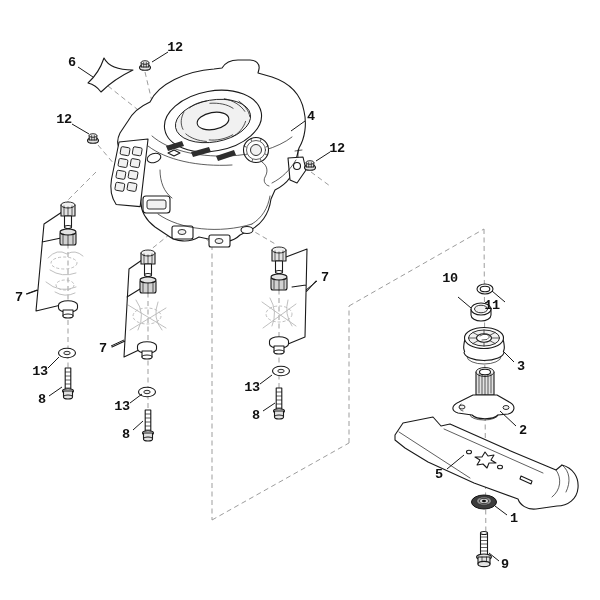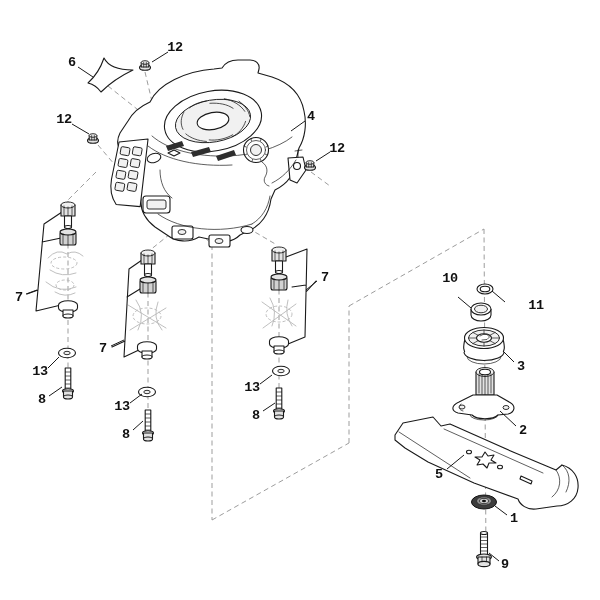--- a/index.html
+++ b/index.html
@@ -323,21 +323,21 @@
       <div class="callout" style="left: 19px; top: 297px;">7</div>
       <div class="callout" style="left: 103px; top: 348px;">7</div>
       <div class="callout" style="left: 325px; top: 277px;">7</div>
       <div class="callout" style="left: 40px; top: 371px;">13</div>
       <div class="callout" style="left: 122px; top: 406px;">13</div>
       <div class="callout" style="left: 252px; top: 387px;">13</div>
       <div class="callout" style="left: 42px; top: 399px;">8</div>
       <div class="callout" style="left: 126px; top: 434px;">8</div>
       <div class="callout" style="left: 256px; top: 415px;">8</div>
       <div class="callout" style="left: 450px; top: 278px;">10</div>
-      <div class="callout" style="left: 536px; top: 305px;">11</div>
+      <div class="callout" style="left: 492px; top: 305px;">11</div>
       <div class="callout" style="left: 521px; top: 366px;">3</div>
       <div class="callout" style="left: 523px; top: 430px;">2</div>
       <div class="callout" style="left: 439px; top: 474px;">5</div>
       <div class="callout" style="left: 514px; top: 518px;">1</div>
       <div class="callout" style="left: 505px; top: 564px;">9</div>
     </div>
 
 </div>
 
 </body></html>

